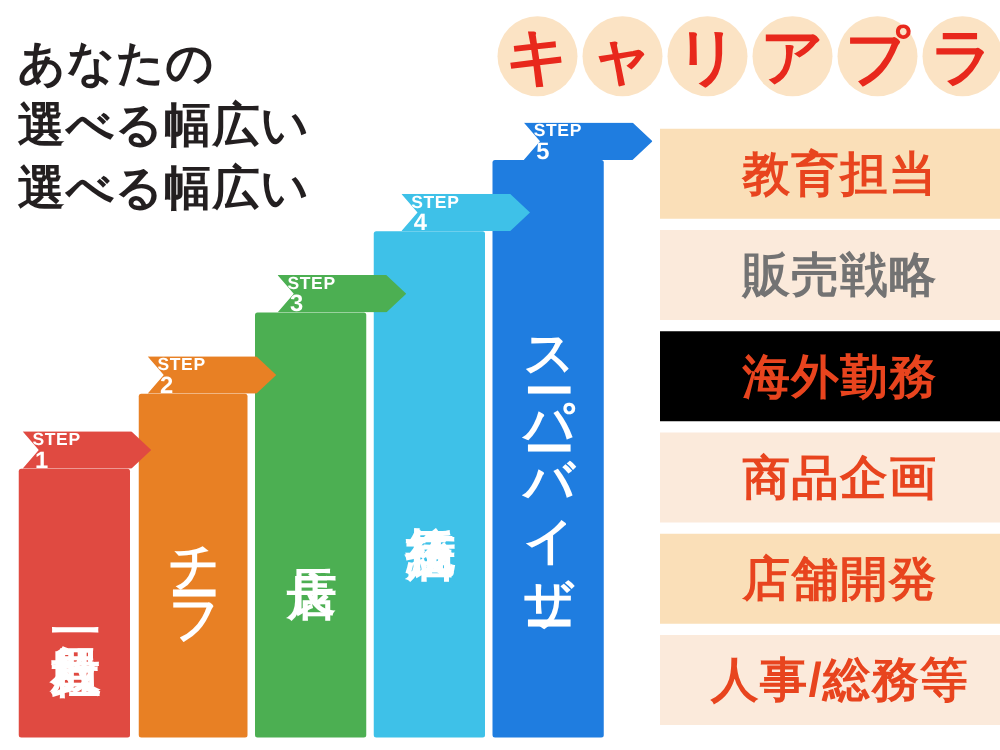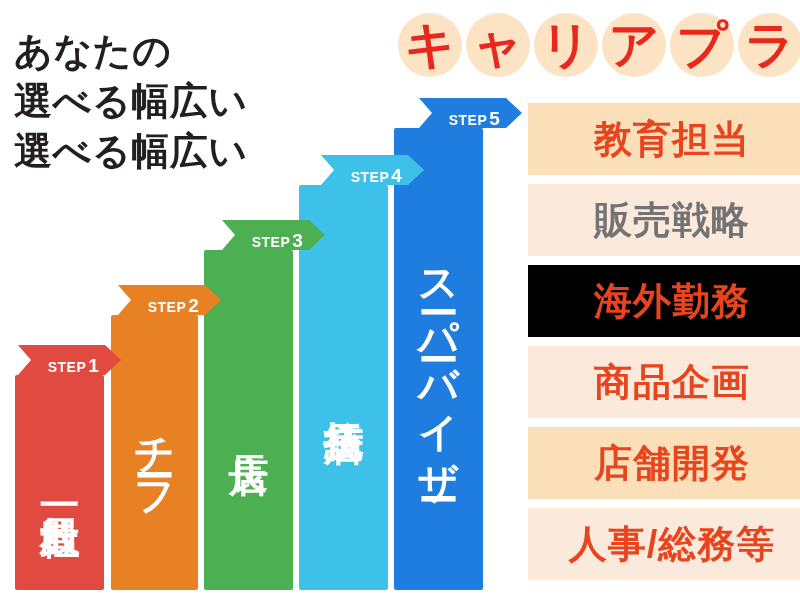--- a/index.html
+++ b/index.html
@@ -94,29 +94,30 @@
     align-items: center;
     justify-content: center;
     letter-spacing: 1px;
   }
 
   
   .step-badge {
     position: absolute;
     height: 30px;
     display: flex;
-    align-items: flex-end;
+    align-items: flex-start;
     justify-content: center;
     color: #ffffff;
     font-size: 14px;
     font-weight: bold;
     letter-spacing: 0.5px;
     clip-path: polygon(0 0, calc(100% - 16px) 0, 100% 50%, calc(100% - 16px) 100%, 0 100%, 13px 50%);
     padding-left: 8px;
     z-index: 5;
+    flex-direction: column;
   }
   .step-badge .snum {
     font-size: 19px;
     margin-left: 2px;
     line-height: 1;
   }
 
   
   #option-list {
     position: absolute;

